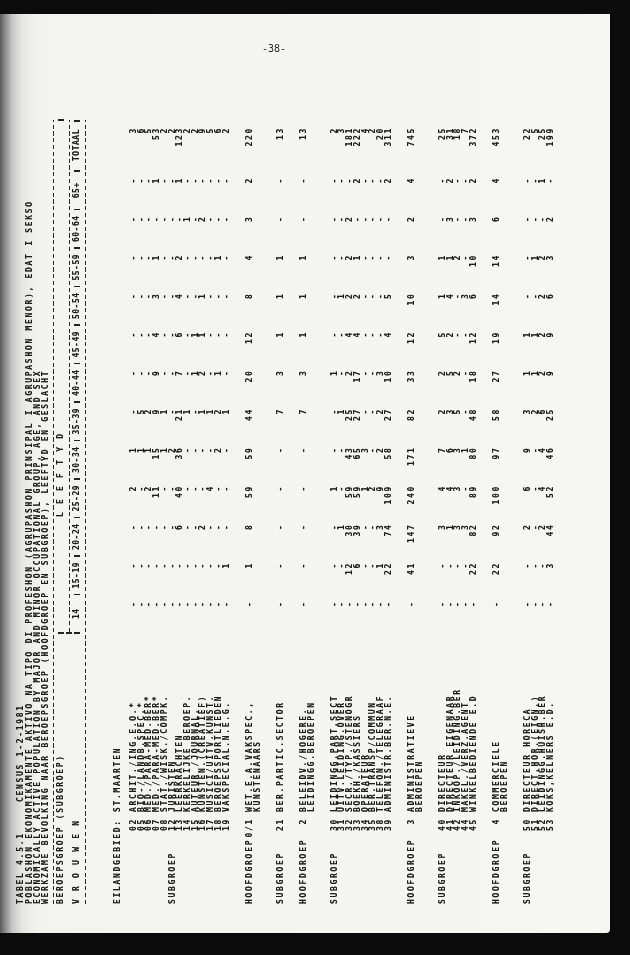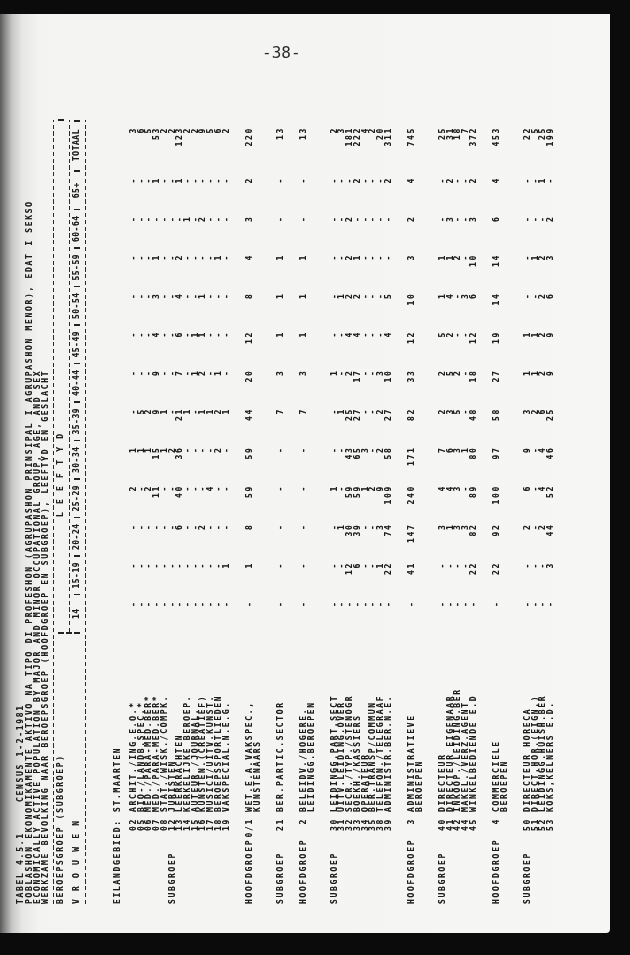--- a/index.html
+++ b/index.html
@@ -8,21 +8,21 @@
     background: #0b0b0b;
     font-family: "DejaVu Sans Mono", "Liberation Mono", monospace;
   }
   .paper {
     position: absolute; left: 0; top: 14px; width: 610px; height: 919px;
     background: linear-gradient(to right, #5a5a5a 0px, #8a8a8a 5px, #c6c6c4 12px, #e6e6e4 22px, #f3f3f1 38px, #f6f6f4 100%);
     border-bottom-right-radius: 4px;
   }
   .pageno {
     position: absolute; left: 262px; top: 43px;
-    font-family: "DejaVu Sans Mono", monospace; font-size: 16px; color: #2a2a2a;
+    font-family: "DejaVu Sans Mono", monospace; font-size: 10px; color: #2a2a2a;
   }
   
   .rot {
     position: absolute; left: 0; top: 912px; width: 800px; height: 600px;
     transform-origin: 0 0; transform: rotate(-90deg);
     color: #1e1e1e; font-weight: bold; font-size: 8px; line-height: 8px;
     letter-spacing: 1.7px;
     text-shadow: 0 0 0.6px rgba(0,0,0,0.45);
   }
   .ln { position: absolute; left: 8px; height: 8px; white-space: nowrap; }

